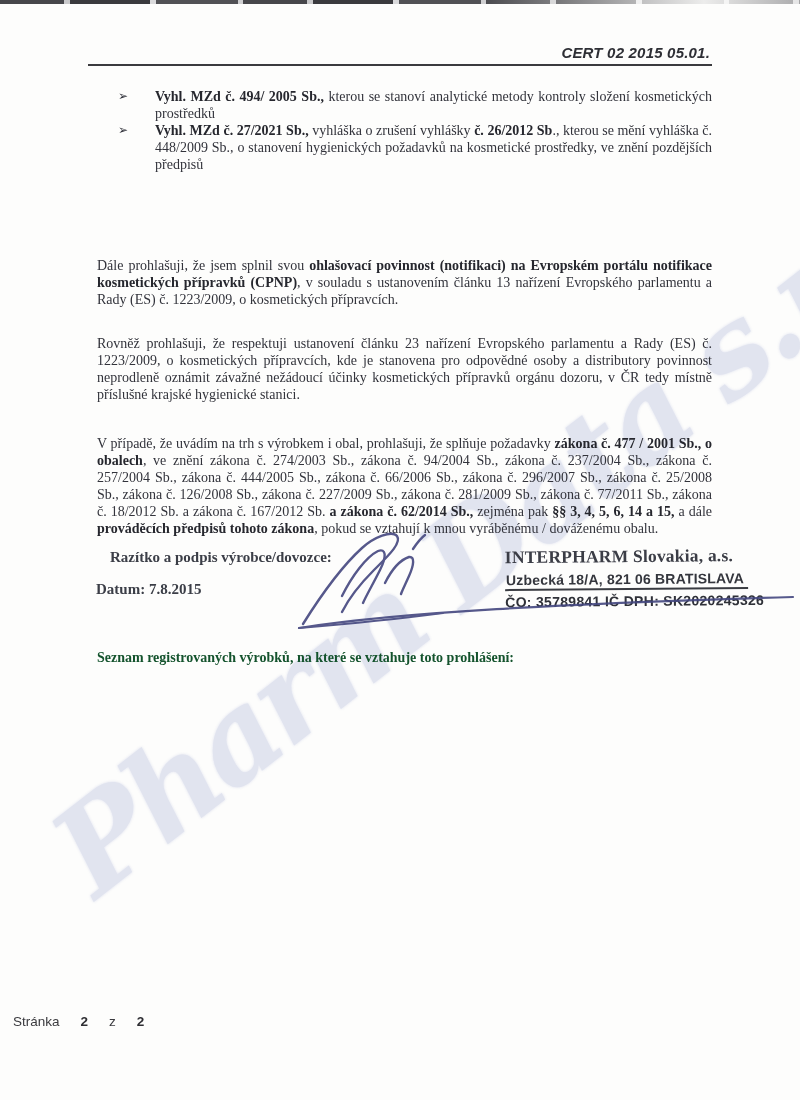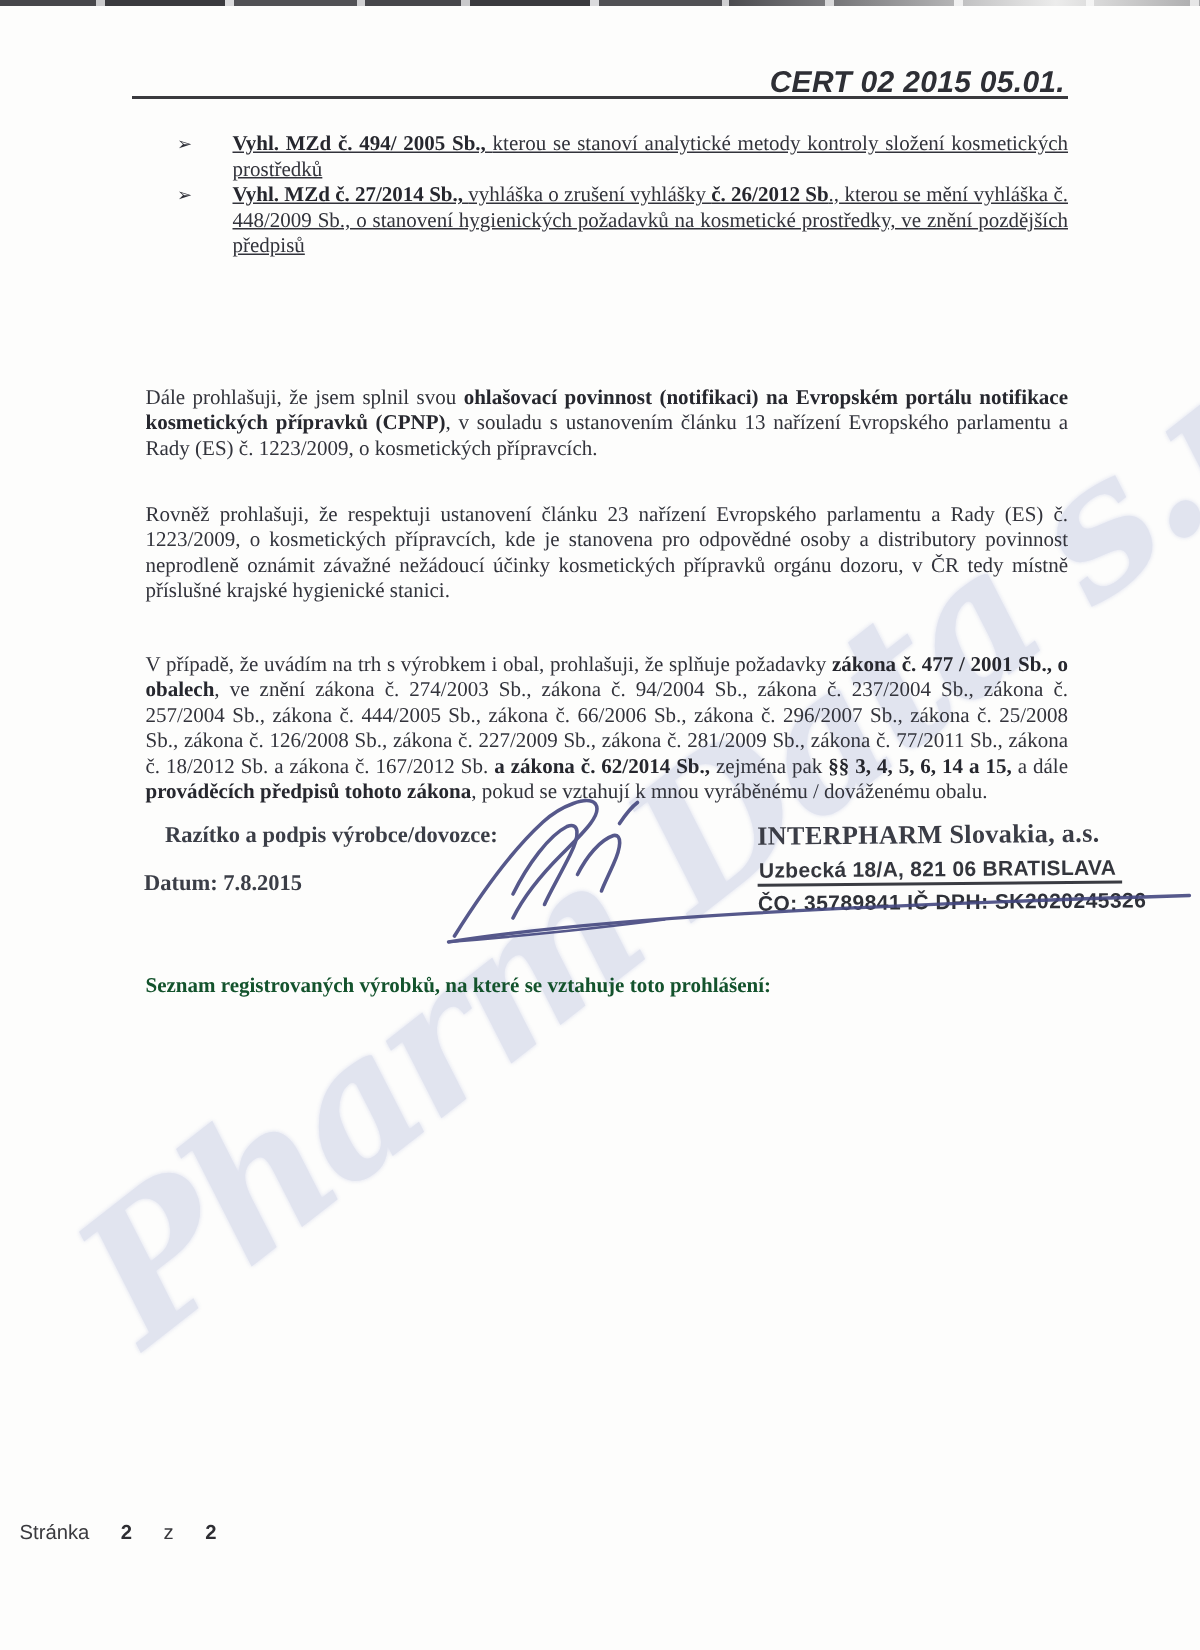--- a/index.html
+++ b/index.html
@@ -27,33 +27,33 @@
     font-family:"DejaVu Serif", serif;font-style:italic;font-weight:bold;
     font-size:122px;letter-spacing:-5px;white-space:nowrap;text-align:center;
     color:#e1e4ef;text-shadow:0 0 3px rgba(216,220,236,.9);
     pointer-events:none;
   }
   .content{position:absolute;inset:0;z-index:2;}
   
   .header-code{
     position:absolute;top:44px;right:90px;
     font-family:"Liberation Sans", sans-serif;font-style:italic;font-weight:bold;
-    font-size:20px;color:#2e2f35;letter-spacing:.2px;
+    font-size:15px;color:#2e2f35;letter-spacing:.2px;
   }
   .header-rule{
     position:absolute;top:64px;left:88px;width:624px;height:0;
     border-top:2px solid #3a3a3e;
   }
   
   .bodytext{font-size:14px;line-height:17px;text-align:justify;}
   .b{font-weight:bold;color:#26272e;}
   .bullets{position:absolute;top:88px;left:118px;width:594px;}
   .bullet{display:flex;}
   .bullet-arrow{flex:0 0 37px;font-size:12px;line-height:17px;color:#2f3039;}
-  .bullet-body{flex:1;text-decoration:underline;}
+  .bullet-body{flex:1;}
   .para-notification{position:absolute;top:243px;left:97px;width:615px;}
   .para-adverse{position:absolute;top:321px;left:97px;width:615px;}
   .para-packaging{position:absolute;top:421px;left:97px;width:615px;}
   
   .stamp-label{
     position:absolute;top:549px;left:110px;
     font-size:15px;font-weight:bold;color:#3b3e47;
   }
   .date-label{
     position:absolute;top:581px;left:96px;
@@ -104,21 +104,21 @@
     <div class="header-code">CERT 02 2015 05.01.</div>
     <div class="header-rule"></div>
 
     <div class="bullets bodytext">
       <div class="bullet">
         <span class="bullet-arrow">➢</span>
         <span class="bullet-body"><span class="b">Vyhl. MZd č. 494/ 2005 Sb., </span><span>kterou se stanoví analytické metody kontroly složení kosmetických prostředků</span></span>
       </div>
       <div class="bullet">
         <span class="bullet-arrow">➢</span>
-        <span class="bullet-body"><span class="b">Vyhl. MZd č. 27/2014 Sb., </span><span>vyhláška o zrušení vyhlášky </span><span class="b">č. 26/2012 Sb</span><span>., kterou se mění vyhláška č. 448/2009 Sb., o stanovení hygienických požadavků na kosmetické prostředky, ve znění pozdějších předpisů</span></span>
+        <span class="bullet-body"><span class="b">Vyhl. MZd č. 27/2021 Sb., </span><span>vyhláška o zrušení vyhlášky </span><span class="b">č. 26/2012 Sb</span><span>., kterou se mění vyhláška č. 448/2009 Sb., o stanovení hygienických požadavků na kosmetické prostředky, ve znění pozdějších předpisů</span></span>
       </div>
     </div>
 
     <p class="para-notification bodytext"><span>Dále prohlašuji, že jsem splnil svou </span><span class="b">ohlašovací povinnost (notifikaci) na Evropském portálu notifikace kosmetických přípravků (CPNP)</span><span>, v souladu s ustanovením článku 13 nařízení Evropského parlamentu a Rady (ES) č. 1223/2009, o kosmetických přípravcích.</span></p>
 
     <p class="para-adverse bodytext">Rovněž prohlašuji, že respektuji ustanovení článku 23 nařízení Evropského parlamentu a Rady (ES) č. 1223/2009, o kosmetických přípravcích, kde je stanovena pro odpovědné osoby a distributory povinnost neprodleně oznámit závažné nežádoucí účinky kosmetických přípravků orgánu dozoru, v ČR tedy místně příslušné krajské hygienické stanici.</p>
 
     <p class="para-packaging bodytext"><span>V případě, že uvádím na trh s výrobkem i obal, prohlašuji, že splňuje požadavky </span><span class="b">zákona č. 477 / 2001 Sb., o obalech</span><span>, ve znění zákona č. 274/2003 Sb., zákona č. 94/2004 Sb., zákona č. 237/2004 Sb., zákona č. 257/2004 Sb., zákona č. 444/2005 Sb., zákona č. 66/2006 Sb., zákona č. 296/2007 Sb., zákona č. 25/2008 Sb., zákona č. 126/2008 Sb., zákona č. 227/2009 Sb., zákona č. 281/2009 Sb., zákona č. 77/2011 Sb., zákona č. 18/2012 Sb. a zákona č. 167/2012 Sb. </span><span class="b">a zákona č. 62/2014 Sb.,</span><span> zejména pak </span><span class="b">§§ 3, 4, 5, 6, 14 a 15,</span><span> a dále </span><span class="b">prováděcích předpisů tohoto zákona</span><span>, pokud se vztahují k mnou vyráběnému / dováženému obalu.</span></p>
 
     <div class="stamp-label">Razítko a podpis výrobce/dovozce:</div>

